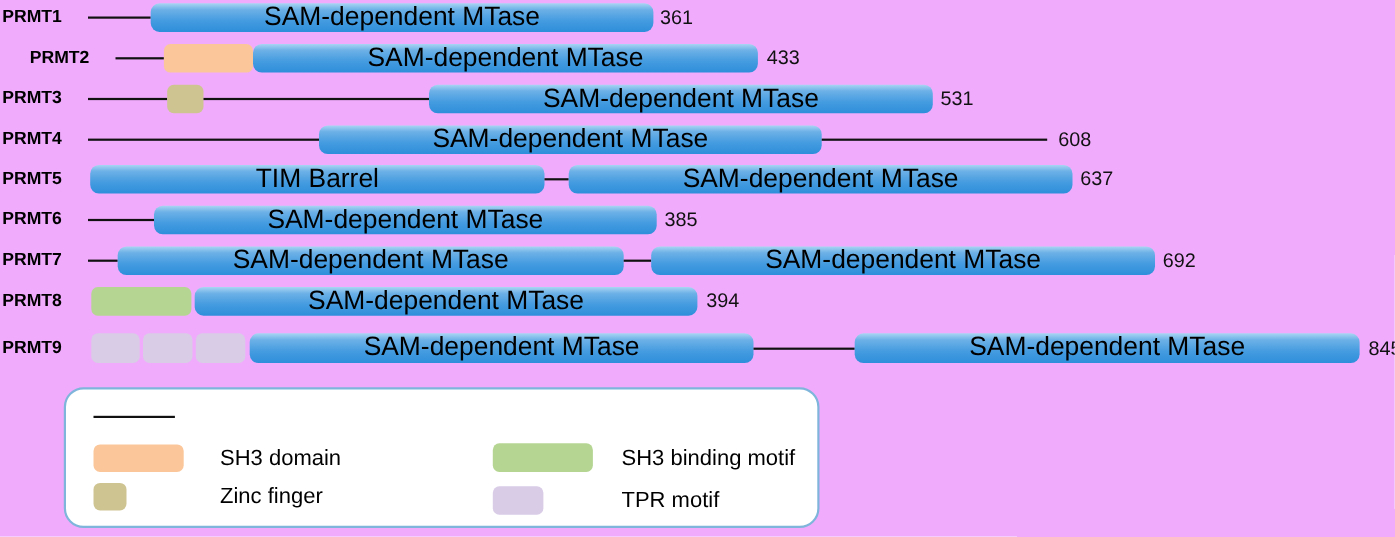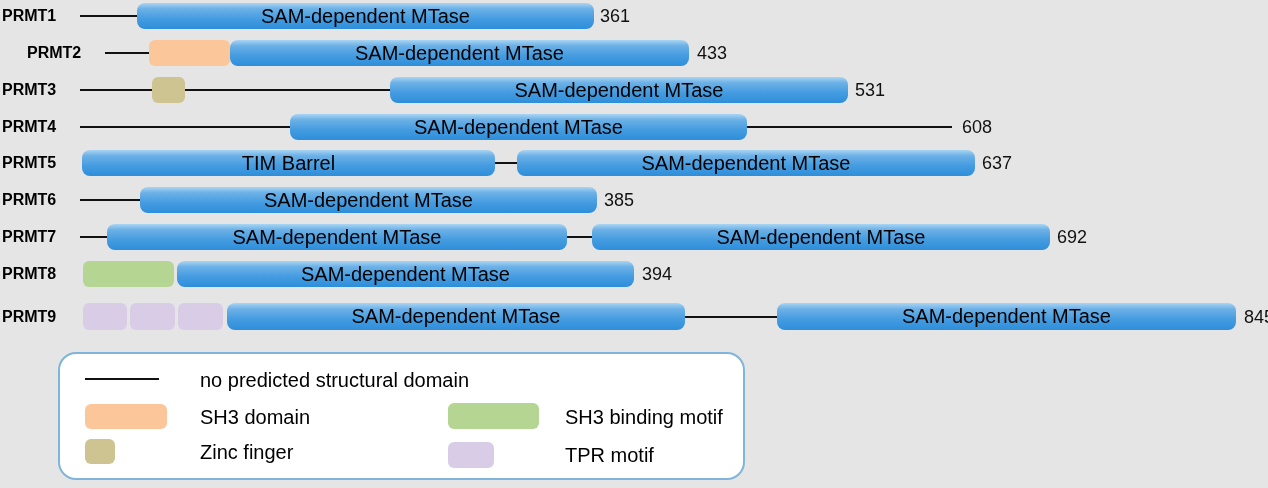--- a/index.html
+++ b/index.html
@@ -1,32 +1,32 @@
 <!DOCTYPE html>
 <html><head>
 <meta charset="utf-8">
 <style>
   html,body { margin:0; padding:0; background:#ffffff; }
   .canvas {
-    position:relative; width:1268px; height:488px; background:#e5e5e5;
+    position:relative; width:1268px; height:488px; background:#f0abfc;
     font-family:"Liberation Sans", sans-serif; overflow:hidden;
   }
   .row { position:absolute; left:0; width:1268px; height:26px; }
   .pname {
     position:absolute; left:2px; top:50%; transform:translateY(-50%);
     font-size:16px; font-weight:bold; color:#000;
   }
   .lnk { position:absolute; top:50%; margin-top:-1px; height:2px; background:#111; }
   .dom { position:absolute; top:0; height:100%; }
   .mtase {
     border-radius:8px;
     background:linear-gradient(180deg,#a9d5f3 0%,#6db1e7 22%,#459ce0 60%,#2e8eda 100%);
     display:flex; align-items:center; justify-content:center;
   }
-  .dom-label { font-size:20px; color:#000; white-space:nowrap; line-height:1; padding-bottom:1px; }
+  .dom-label { font-size:24px; color:#000; white-space:nowrap; line-height:1; padding-bottom:1px; }
   .flat { border-radius:6px; }
   .sh3  { background:#FBC79A; }
   .zinc { background:#CEC492; }
   .sh3b { background:#B5D692; }
   .tpr  { background:#D9CCE7; }
   .endnum {
     position:absolute; top:50%; transform:translateY(-50%);
     font-size:18px; color:#111; white-space:nowrap;
   }
   .legend {
@@ -138,21 +138,20 @@
     </div>
     <div class="lnk" style="left:685px;width:92px;"></div>
     <div class="dom mtase" style="left:777px;width:459px;">
       <span class="dom-label">SAM-dependent MTase</span>
     </div>
     <span class="endnum" style="left:1244px;">845</span>
   </div>
 
   <div class="legend">
     <div class="lg-line"></div>
-    <span class="lg-label" style="left:140px;top:26px;">no predicted structural domain</span>
 
     <div class="lg-swatch flat sh3" style="left:25px;top:50px;width:82px;height:25px;border-radius:6px;"></div>
     <span class="lg-label" style="left:140px;top:63px;">SH3 domain</span>
 
     <div class="lg-swatch flat zinc" style="left:25px;top:85px;width:30px;height:25px;border-radius:6px;"></div>
     <span class="lg-label" style="left:140px;top:98px;">Zinc finger</span>
 
     <div class="lg-swatch flat sh3b" style="left:388px;top:49px;width:91px;height:26px;border-radius:6px;"></div>
     <span class="lg-label" style="left:505px;top:63px;">SH3 binding motif</span>
 

